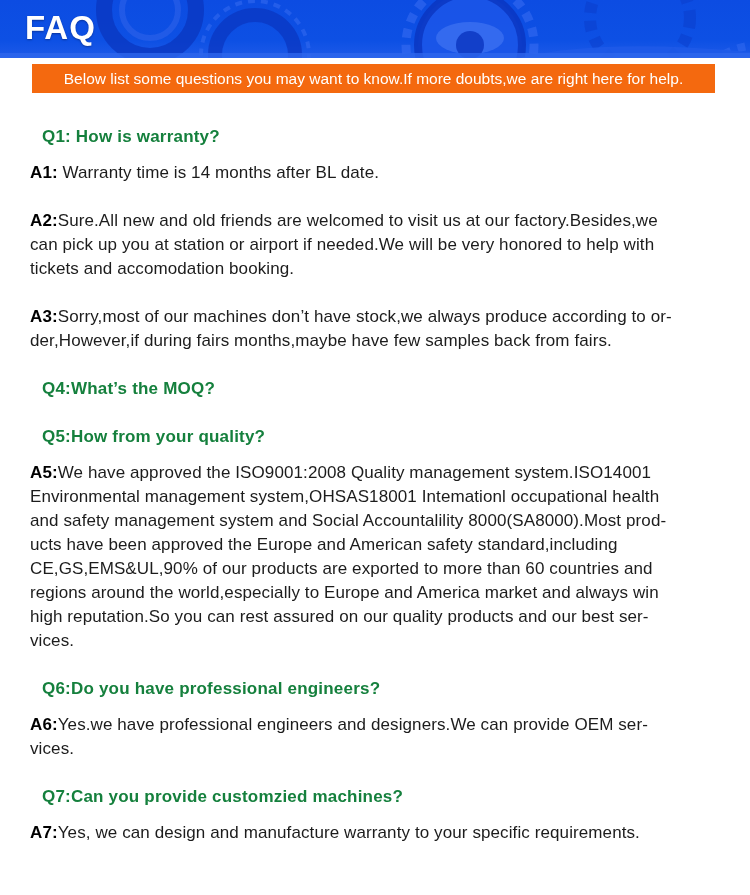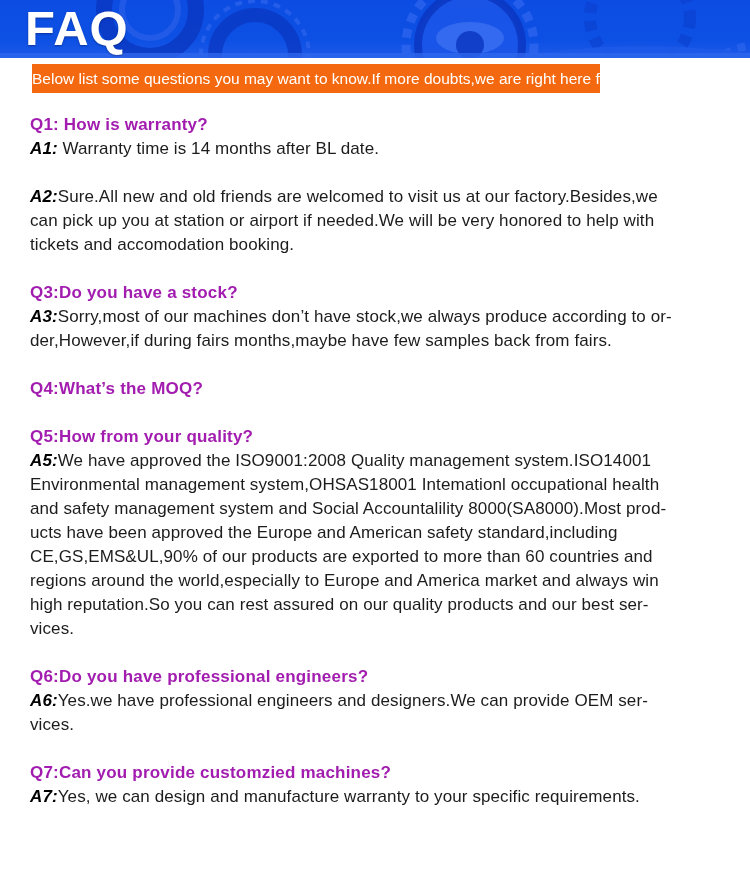--- a/index.html
+++ b/index.html
@@ -24,21 +24,21 @@
   .banner svg.gears { position: absolute; top: 0; left: 0; }
   .banner-strip {
     position: absolute; left: 0; bottom: 0;
     width: 750px; height: 5px;
     background: #2e66ec;
     opacity: .8;
   }
   .faq-title {
     position: absolute;
     left: 25px; top: 3px;
-    font-size: 49px;
+    font-size: 33px;
     line-height: 50px;
     font-weight: 800;
     letter-spacing: 1px;
     color: #ffffff;
     text-shadow: 0 1px 2px rgba(0,0,30,.35);
   }
   .company-box {
     position: absolute;
     left: 99px; top: 27px;
     height: 21px;
@@ -48,52 +48,52 @@
     font-size: 17px;
     line-height: 22px;
     white-space: nowrap;
     background: rgba(10,40,180,.25);
     margin-top: 36px;
   }
 
   
   .notice-bar {
     margin: 6px 0 0 32px;
-    width: 568px;
+    width: 683px;
     height: 29px;
     background: #f4690f;
     color: #ffffff;
     font-size: 15.5px;
     line-height: 29px;
     text-align: center;
     white-space: nowrap;
   }
 
   
   .content {
     padding: 20px 28px 0 30px;
     font-size: 17px;
     line-height: 24px;
   }
   .qa { margin: 0 0 24px 0; }
   .qa:last-child { margin-bottom: 0; }
   .question {
-    margin: 0;
+    margin: 12px;
     font-size: 17px;
     line-height: 24px;
     font-weight: bold;
-    color: #a21caf;
+    color: #15803d;
     letter-spacing: .2px;
   }
   .answer {
     margin: 0;
     color: #1c1c1c;
     letter-spacing: .1px;
   }
-  .answer .a-label { font-weight: bold; color: #000; font-style: italic; }
+  .answer .a-label { font-weight: bold; color: #000; }
   .answer .a-text { white-space: pre-line; }
 </style>
 </head>
 <body>
 
 <div class="page">
 
   <div class="banner">
     <svg class="gears" width="750" height="58" viewBox="0 0 750 58" aria-hidden="true">
 
@@ -128,21 +128,20 @@
       <p class="answer"><b class="a-label">A1:</b><span class="a-text"> Warranty time is 14 months after BL date.</span></p>
     </div>
 
     <div class="qa">
       <p class="answer"><b class="a-label">A2:</b><span class="a-text">Sure.All new and old friends are welcomed to visit us at our factory.Besides,we
 can pick up you at station or airport if needed.We will be very honored to help with
 tickets and accomodation booking.</span></p>
     </div>
 
     <div class="qa">
-      <h3 class="question">Q3:Do you have a stock?</h3>
       <p class="answer"><b class="a-label">A3:</b><span class="a-text">Sorry,most of our machines don’t have stock,we always produce according to or-
 der,However,if during fairs months,maybe have few samples back from fairs.</span></p>
     </div>
 
     <div class="qa">
       <h3 class="question">Q4:What’s the MOQ?</h3>
     </div>
 
     <div class="qa">
       <h3 class="question">Q5:How from your quality?</h3>

